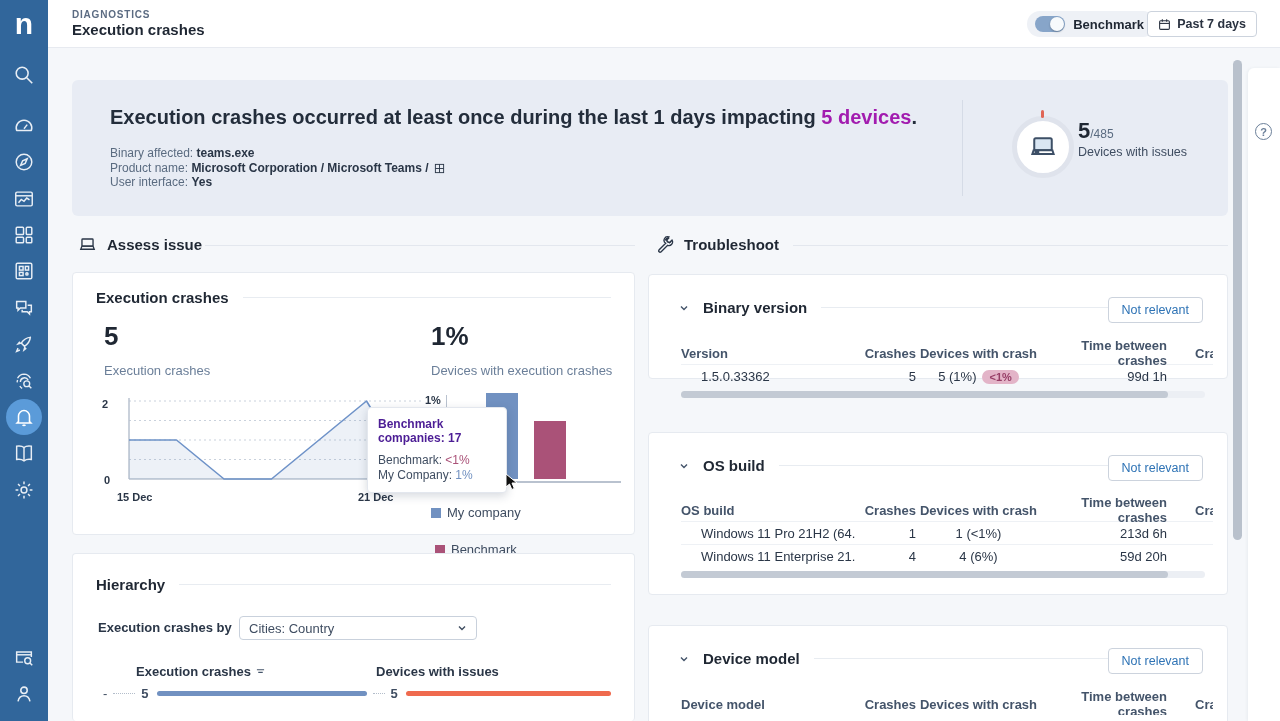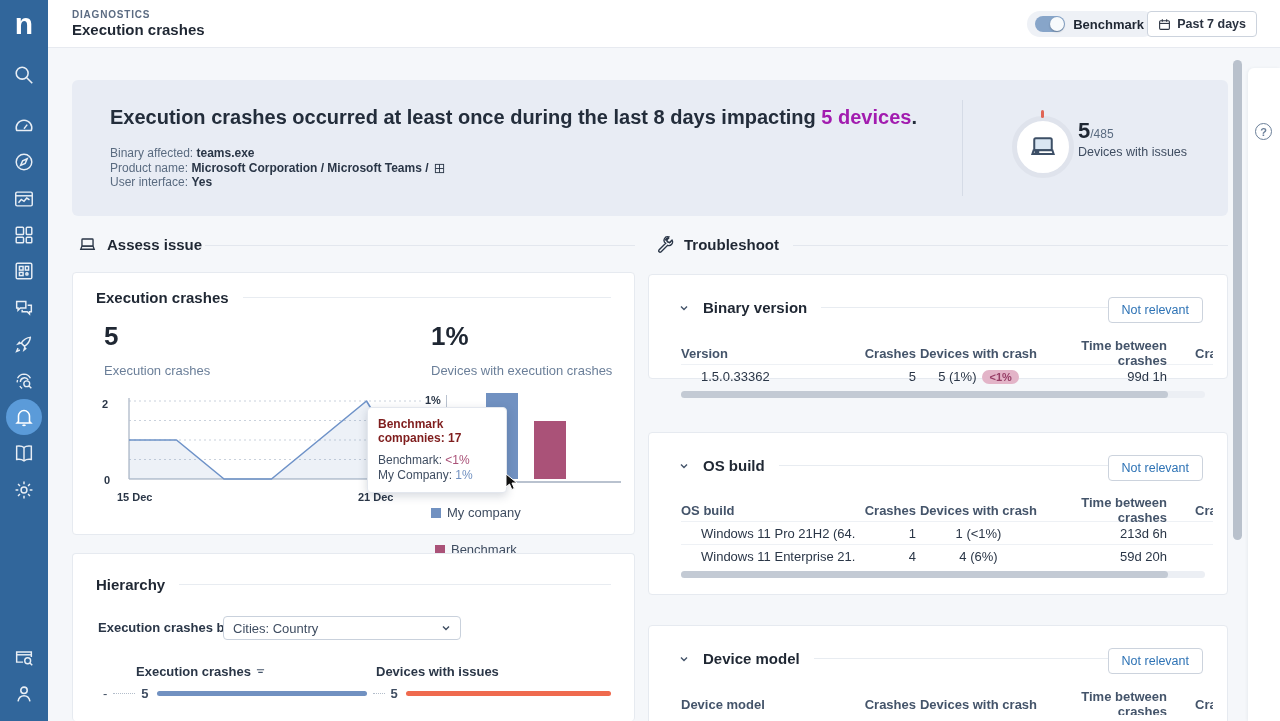--- a/index.html
+++ b/index.html
@@ -61,21 +61,21 @@
                   font-size:12.5px; color:#2e73b5; font-family:"Liberation Sans",sans-serif; cursor:pointer; white-space:nowrap; }
   
   .kpi-big { position:absolute; font-size:26px; font-weight:700; color:#1f2733; }
   .kpi-sub { position:absolute; font-size:13px; color:#6b7f99; }
   .axis-lab { position:absolute; font-size:11px; font-weight:700; color:#2a3647; }
   .bar { position:absolute; width:32px; }
   .legend { position:absolute; display:flex; gap:22px; font-size:13px; color:#3f4d61; align-items:center; }
   .legend .sw { width:10px; height:10px; display:inline-block; margin-right:6px; vertical-align:-1px; }
   .tooltip { position:absolute; width:140px; background:#fff; border:1px solid #e3e7ee; border-radius:4px; padding:9px 10px;
              box-shadow:0 3px 10px rgba(30,45,70,.18); z-index:10; font-size:12px; }
-  .tooltip .tt-title { font-weight:700; color:#7f1d1d; margin-bottom:8px; }
+  .tooltip .tt-title { font-weight:700; color:#4c1d95; margin-bottom:8px; }
   .tooltip .tt-row { color:#3f4d61; line-height:15px; }
   .cursor { position:absolute; z-index:12; }
   
   .hier-filter-label { position:absolute; font-size:13px; font-weight:700; color:#2a3647; }
   .select { position:absolute; width:238px; height:24px; border:1px solid #c9d1dc; border-radius:4px; background:#fff;
             display:flex; align-items:center; justify-content:space-between; padding:0 9px; font-size:13px; color:#3f4d61; cursor:pointer; }
   .hier-col-hd { position:absolute; font-size:13px; font-weight:700; color:#2a3647; display:flex; align-items:center; gap:5px; }
   .hier-row { position:absolute; display:flex; align-items:center; font-size:13px; color:#3f4d61; }
   .dots { border-bottom:1px dotted #b3bdca; height:1px; }
   .hbar { height:5px; border-radius:3px; }
@@ -224,21 +224,21 @@
       </span>
   </div>
 
   <div class="v-scrollbar"></div>
   <div class="help-panel">
     <div class="help-btn">?</div>
   </div>
 
   <div class="banner">
     <div class="banner-title">
-      <span>Execution crashes occurred at least once during the last 8 days impacting </span><span class="lnk">5 devices</span><span>.</span>
+      <span>Execution crashes occurred at least once during the last 1 days impacting </span><span class="lnk">5 devices</span><span>.</span>
     </div>
     <div class="banner-meta">
       <div><span>Binary affected: </span><b>teams.exe</b></div>
       <div><span>Product name: </span><b>Microsoft Corporation / Microsoft Teams /</b>
         <span class="grid-ic"><svg width="11" height="11" viewBox="0 0 24 24" fill="none" stroke="#2a3647" stroke-width="2">
               <rect x="3" y="3" width="18" height="18"></rect>
               <line x1="3" y1="12" x2="21" y2="12"></line>
               <line x1="12" y1="3" x2="12" y2="21"></line>
             </svg></span>
       </div>
@@ -319,21 +319,21 @@
       <path d="M1 1 L1 14 L4.5 11 L6.8 16.5 L9.3 15.4 L7 10 L12 10 Z" fill="#111" stroke="#fff" stroke-width="1"></path>
     </svg>
   </div>
 
   <div class="card" style="left:72px; top:553px; width:563px; height:168px; border-bottom:none;">
     <div class="card-title-row" style="top:22px;">
       <span class="card-title">Hierarchy</span>
       <span class="rule"></span>
     </div>
     <div class="hier-filter-label" style="left:25px; top:66px;">Execution crashes by</div>
-    <div class="select" style="left:150px; top:62px;">
+    <div class="select" style="left:166px; top:62px;">
       <span>Cities: Country</span>
       <svg width="10" height="10" viewBox="0 0 10 10">
           <path d="M2 3.5l3 3 3-3" fill="none" stroke="#3f4d61" stroke-width="1.4"></path>
         </svg>
     </div>
     <div class="hier-col-hd" style="left:63px; top:110px;">
       <span>Execution crashes</span>
       <svg width="9" height="9" viewBox="0 0 10 10">
           <path d="M1 3h8M2.5 6h5" stroke="#44546a" stroke-width="1.2"></path>
         </svg>

